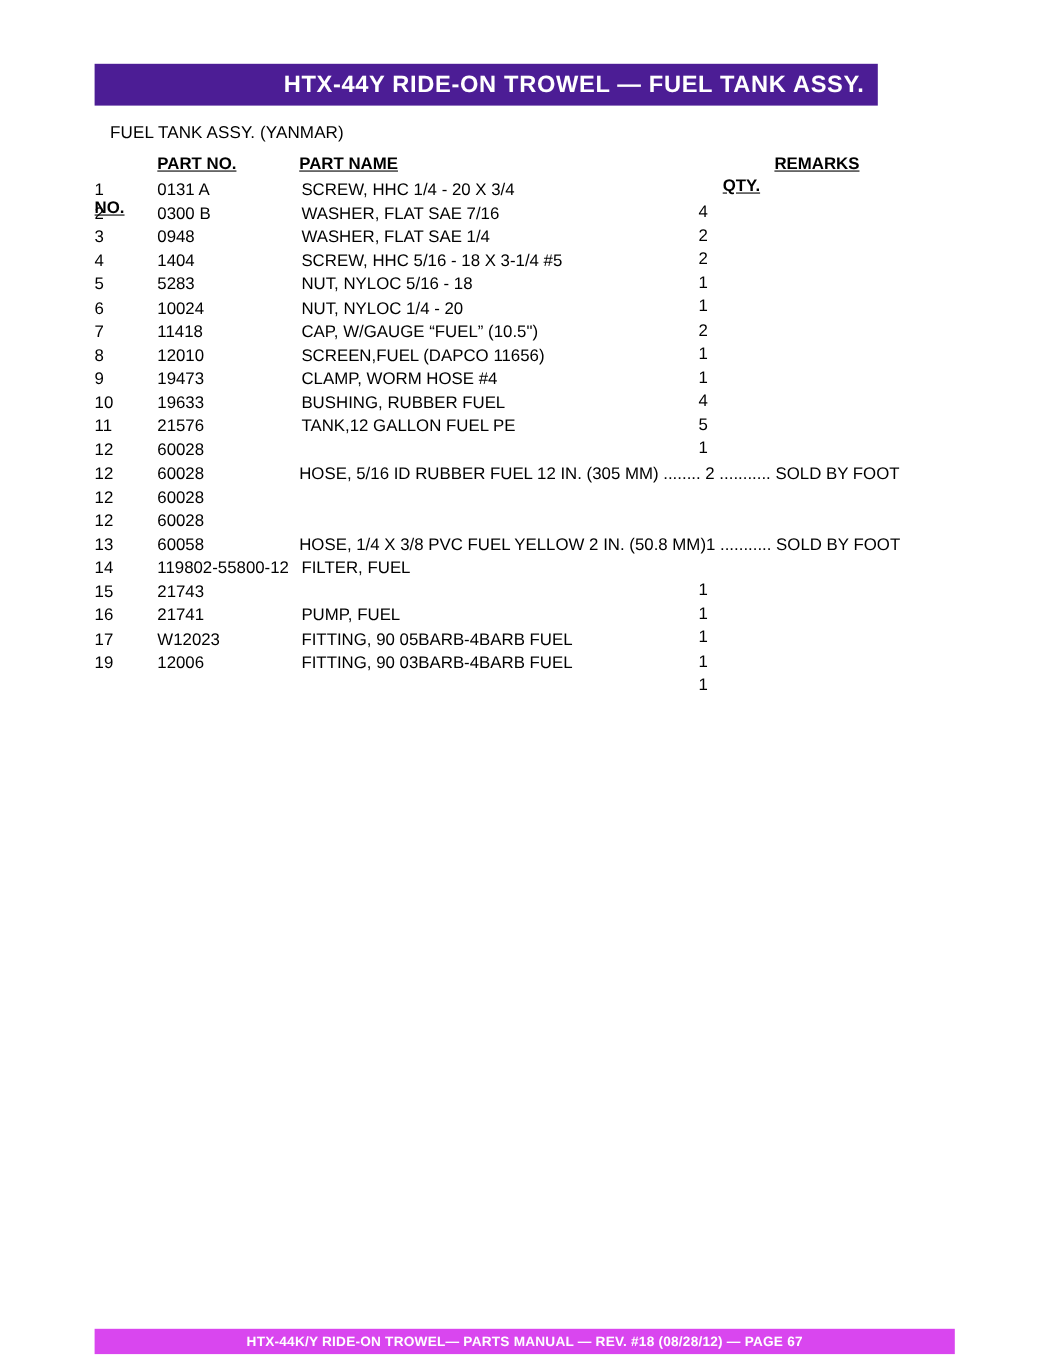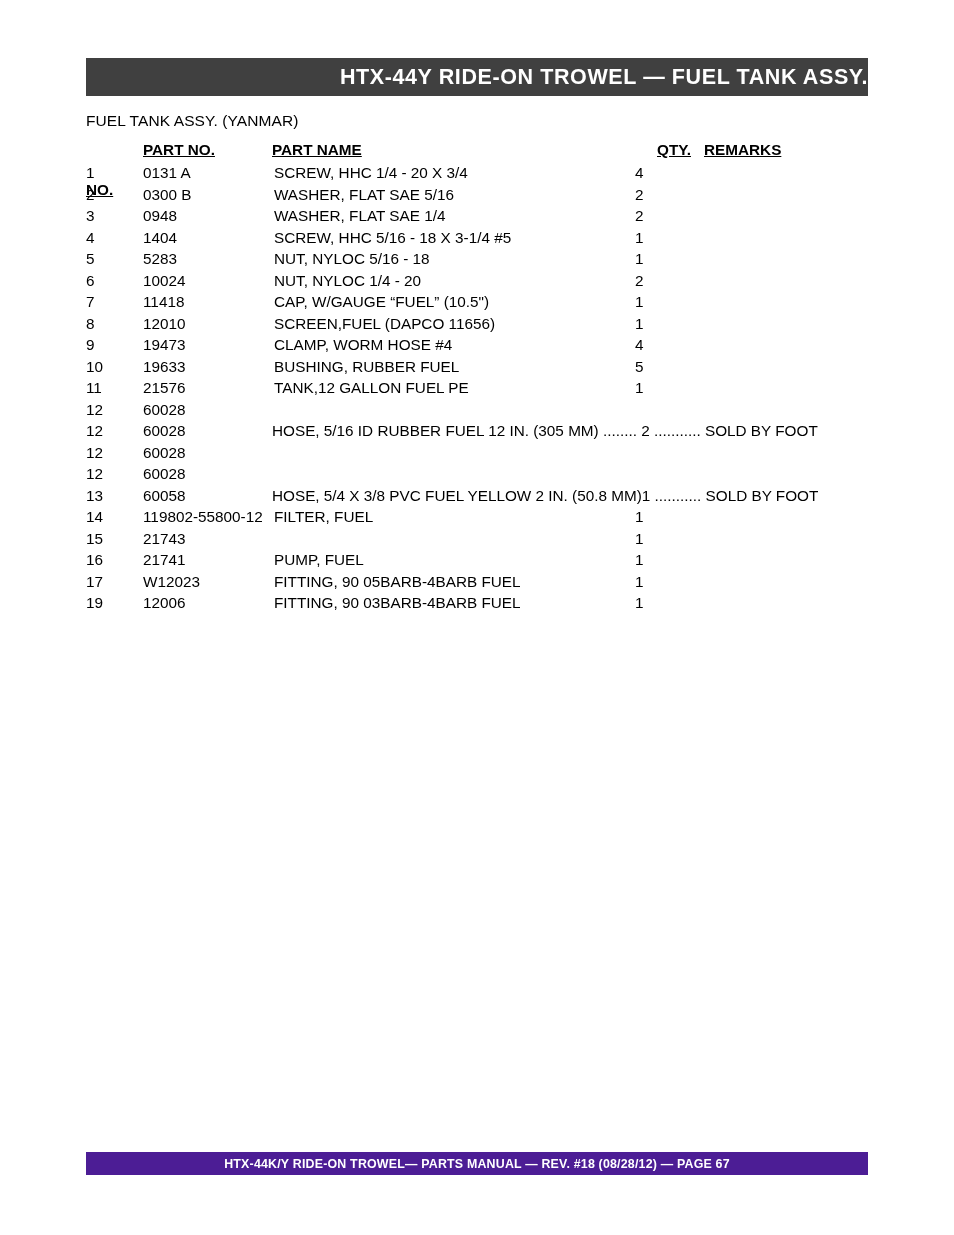--- a/index.html
+++ b/index.html
@@ -14,40 +14,41 @@
     font-family: "Liberation Sans", sans-serif;
     color: #000000;
     -webkit-font-smoothing: antialiased;
   }
 
   
   .header-bar {
     position: absolute;
     left: 86px;
     top: 58px;
-    width: 782px;
+    width: 712px;
     height: 38px;
-    background: #404040;
+    background: #4c1d95;
     display: flex;
     align-items: center;
     justify-content: flex-end;
     box-sizing: border-box;
+    padding-right: 12px;
   }
   .header-title {
     color: #ffffff;
     font-size: 21.5px;
     font-weight: bold;
     letter-spacing: 0.6px;
     white-space: nowrap;
   }
 
   
   .sub-title {
     position: absolute;
-    left: 86px;
+    left: 100px;
     top: 112px;
     font-size: 15.5px;
     letter-spacing: 0.1px;
   }
 
   
   .parts-table {
     position: absolute;
     left: 86px;
     top: 141px;
@@ -62,41 +63,41 @@
   .head-row {
     font-weight: bold;
     height: 23px;
   }
   .head-row span {
     text-decoration: underline;
   }
   .c-no    { position: absolute; left: 0px;   }
   .c-part  { position: absolute; left: 57px;  }
   .c-name  { position: absolute; left: 188px; }
-  .c-qty   { position: absolute; left: 549px; }
+  .c-qty   { position: absolute; left: 549px; margin-top: 20px; }
   .c-rem   { position: absolute; left: 618px; }
 
   
   .head-row .c-no   { left: 0px; margin-top: 40px;   }
   .head-row .c-part { left: 57px;  }
   .head-row .c-name { left: 186px; }
   .head-row .c-qty  { left: 571px; }
   .head-row .c-rem  { left: 618px; }
 
   
   .row.wide .c-name { left: 186px; }
 
   
   .footer-bar {
     position: absolute;
     left: 86px;
-    top: 1152px;
+    top: 1208px;
     width: 782px;
     height: 23px;
-    background: #4c1d95;
+    background: #d946ef;
     display: flex;
     align-items: center;
     justify-content: center;
   }
   .footer-text {
     color: #ffffff;
     font-size: 12.4px;
     font-weight: bold;
     letter-spacing: 0.2px;
     white-space: nowrap;
@@ -123,21 +124,21 @@
       <div class="row">
         <span class="c-no">1</span>
         <span class="c-part">0131 A</span>
         <span class="c-name">SCREW, HHC 1/4 - 20 X 3/4</span>
         <span class="c-qty">4</span>
         <span class="c-rem"></span>
       </div>
       <div class="row">
         <span class="c-no">2</span>
         <span class="c-part">0300 B</span>
-        <span class="c-name">WASHER, FLAT SAE 5/16</span>
+        <span class="c-name">WASHER, FLAT SAE 7/16</span>
         <span class="c-qty">2</span>
         <span class="c-rem"></span>
       </div>
       <div class="row">
         <span class="c-no">3</span>
         <span class="c-part">0948</span>
         <span class="c-name">WASHER, FLAT SAE 1/4</span>
         <span class="c-qty">2</span>
         <span class="c-rem"></span>
       </div>
@@ -210,21 +211,21 @@
         <span class="c-no">12</span>
         <span class="c-part">60028</span>
       </div>
       <div class="row wide">
         <span class="c-no">12</span>
         <span class="c-part">60028</span>
       </div>
       <div class="row wide">
         <span class="c-no">13</span>
         <span class="c-part">60058</span>
-        <span class="c-name">HOSE, 5/4 X 3/8 PVC FUEL YELLOW 2 IN. (50.8 MM)1 ........... SOLD BY FOOT</span>
+        <span class="c-name">HOSE, 1/4 X 3/8 PVC FUEL YELLOW 2 IN. (50.8 MM)1 ........... SOLD BY FOOT</span>
       </div>
       <div class="row">
         <span class="c-no">14</span>
         <span class="c-part">119802-55800-12</span>
         <span class="c-name">FILTER, FUEL</span>
         <span class="c-qty">1</span>
         <span class="c-rem"></span>
       </div>
       <div class="row">
         <span class="c-no">15</span>

